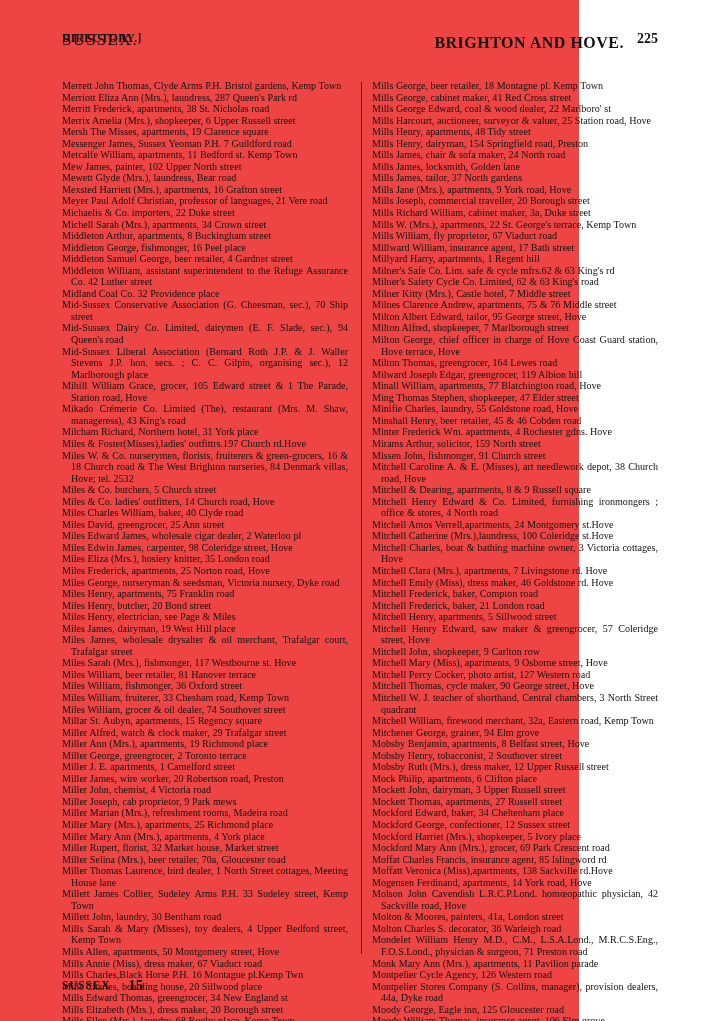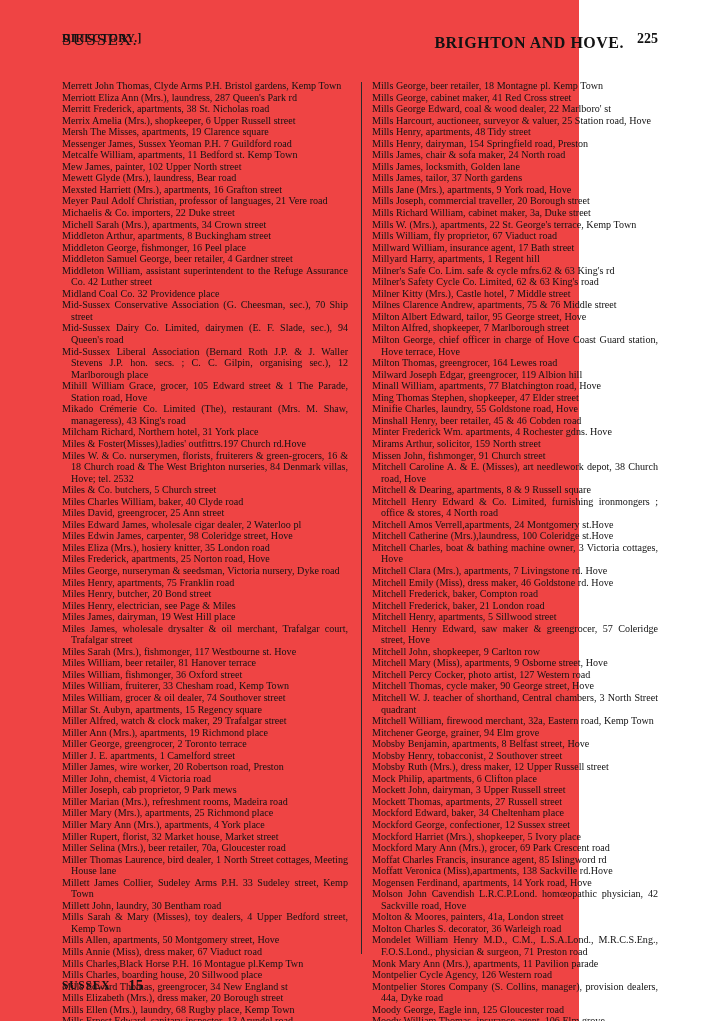--- a/index.html
+++ b/index.html
@@ -163,20 +163,21 @@
         <p class="entry">Midland Coal Co. 32 Providence place</p>
         <p class="entry just">Mid-Sussex Conservative Association (G. Cheesman, sec.), 70 Ship street</p>
         <p class="entry just">Mid-Sussex Dairy Co. Limited, dairymen (E. F. Slade, sec.), 94 Queen's road</p>
         <p class="entry just">Mid-Sussex Liberal Association (Bernard Roth J.P. &amp; J. Waller Stevens J.P. hon. secs. ; C. C. Gilpin, organising sec.), 12 Marlborough place</p>
         <p class="entry just">Mihill William Grace, grocer, 105 Edward street &amp; 1 The Parade, Station road, Hove</p>
         <p class="entry just">Mikado Crémerie Co. Limited (The), restaurant (Mrs. M. Shaw, manageress), 43 King's road</p>
         <p class="entry">Milcham Richard, Northern hotel, 31 York place</p>
         <p class="entry just">Miles &amp; Foster(Misses),ladies' outfittrs.197 Church rd.Hove</p>
         <p class="entry just">Miles W. &amp; Co. nurserymen, florists, fruiterers &amp; green-grocers, 16 &amp; 18 Church road &amp; The West Brighton nurseries, 84 Denmark villas, Hove; tel. 2532</p>
         <p class="entry">Miles &amp; Co. butchers, 5 Church street</p>
+        <p class="entry">Miles &amp; Co. ladies' outfitters, 14 Church road, Hove</p>
         <p class="entry">Miles Charles William, baker, 40 Clyde road</p>
         <p class="entry">Miles David, greengrocer, 25 Ann street</p>
         <p class="entry">Miles Edward James, wholesale cigar dealer, 2 Waterloo pl</p>
         <p class="entry">Miles Edwin James, carpenter, 98 Coleridge street, Hove</p>
         <p class="entry">Miles Eliza (Mrs.), hosiery knitter, 35 London road</p>
         <p class="entry">Miles Frederick, apartments, 25 Norton road, Hove</p>
         <p class="entry just">Miles George, nurseryman &amp; seedsman, Victoria nursery, Dyke road</p>
         <p class="entry">Miles Henry, apartments, 75 Franklin road</p>
         <p class="entry">Miles Henry, butcher, 20 Bond street</p>
         <p class="entry">Miles Henry, electrician, see Page &amp; Miles</p>

